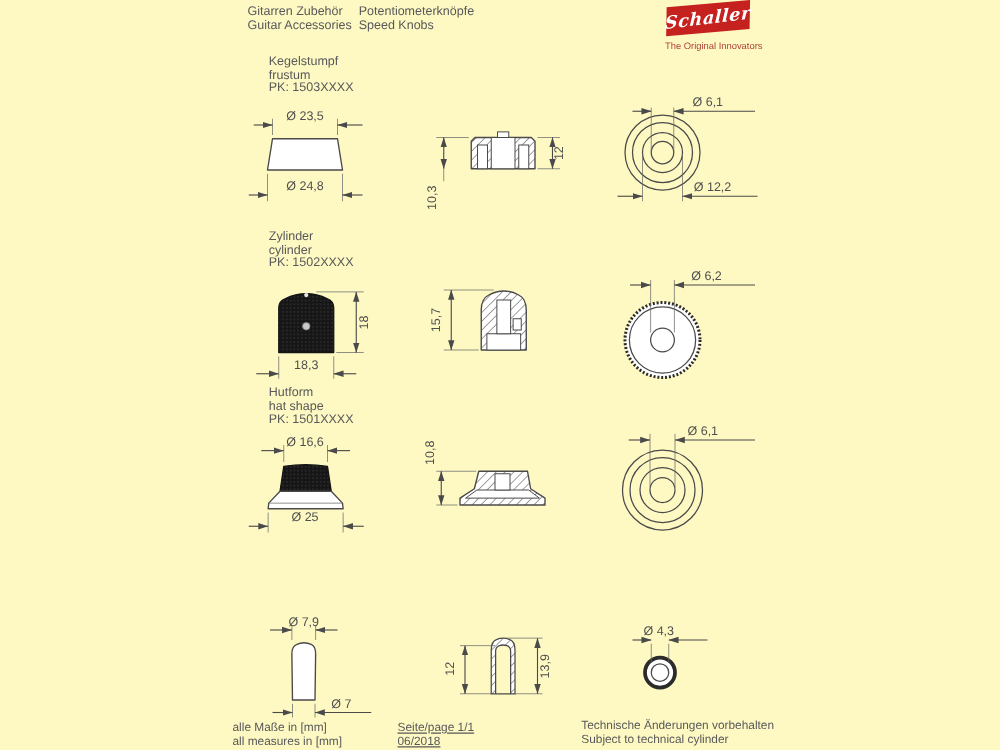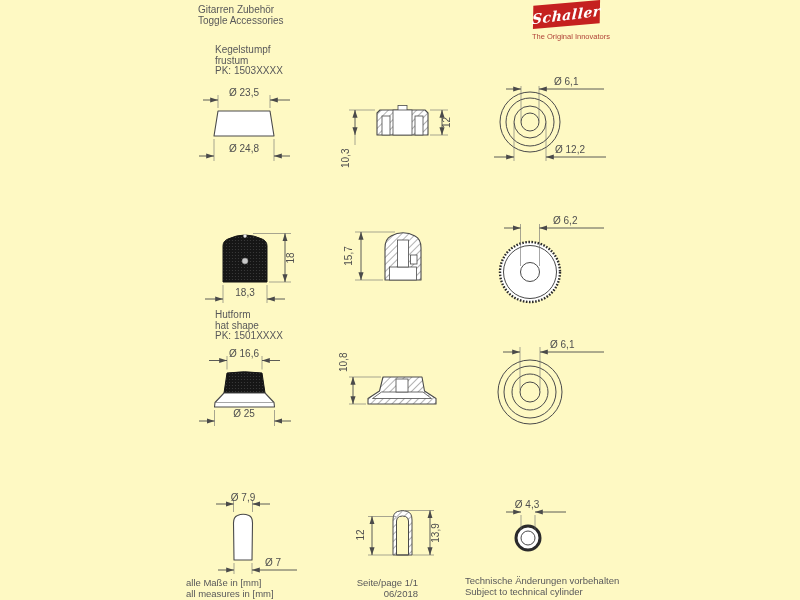--- a/index.html
+++ b/index.html
@@ -3,21 +3,21 @@
 <meta charset="utf-8">
 <style>
   * { margin:0; padding:0; box-sizing:border-box; }
   html,body { background:#ffffff; }
   .page {
     position:relative; width:800px; height:600px; background:#fef9c3;
     font-family:"Liberation Sans", sans-serif; color:#58585a; overflow:hidden;
   }
   .txt { font-size:10px; line-height:10.5px; }
   .abs { position:absolute; }
-  .center { text-align:right; }
+  .center { text-align:left;text-decoration:underline; }
 
   
   .logo-box {
     position:absolute; left:533px; top:3px; width:67px; height:23px;
     background:#c5211f; transform:rotate(-5deg) skewX(-6deg);
     display:flex; align-items:center; justify-content:center;
   }
   .logo-text {
     font-family:"DejaVu Serif", serif; font-style:italic; font-weight:bold;
     color:#fff; font-size:14px; transform:skewX(-4deg) rotate(-2deg);
@@ -52,21 +52,25 @@
       </pattern>
       <pattern id="knurl" width="3" height="3" patternUnits="userSpaceOnUse">
         <rect width="3" height="3" fill="#161616"></rect>
         <circle cx="1.5" cy="1.5" r="0.6" fill="#3e3e3e"></circle>
       </pattern>
     </defs>
   </svg>
 
   <div class="abs txt" style="left:198px; top:5px">
     <div>Gitarren Zubehör</div>
-    <div>Toggle Accessories</div>
+    <div>Guitar Accessories</div>
+  </div>
+  <div class="abs txt" style="left:287px; top:5px">
+    <div>Potentiometerknöpfe</div>
+    <div>Speed Knobs</div>
   </div>
   <div class="logo-box">
     <span class="logo-text">Schaller</span>
   </div>
   <div class="logo-tagline">The Original Innovators</div>
 
   <div class="abs txt" style="left:215px; top:45px">
     <div>Kegelstumpf</div>
     <div>frustum</div>
     <div>PK: 1503XXXX</div>
@@ -118,20 +122,25 @@
       <line class="dl" x1="61" y1="14" x2="126" y2="14" marker-start="url(#ar)"></line>
       <text class="dim" x="76" y="10">Ø 6,1</text>
       <line class="xl" x1="36" y1="48" x2="36" y2="86"></line>
       <line class="xl" x1="68" y1="48" x2="68" y2="86"></line>
       <line class="dl" x1="16" y1="82" x2="36" y2="82" marker-end="url(#ar)"></line>
       <line class="dl" x1="68" y1="82" x2="128" y2="82" marker-start="url(#ar)"></line>
       <text class="dim" x="77" y="78">Ø 12,2</text>
     </g>
   </svg>
 
+  <div class="abs txt" style="left:215px; top:185px">
+    <div>Zylinder</div>
+    <div>cylinder</div>
+    <div>PK: 1502XXXX</div>
+  </div>
 
   <svg class="view" style="left:195px; top:215px" width="130" height="95">
     <g>
       <path class="blk" d="M28,67 L28,31 Q28,26 33,24 Q50,16 67,24 Q72,26 72,31 L72,67 Z"></path>
       <circle cx="50" cy="21" r="1.7" fill="#e8e8e8"></circle>
       <circle cx="50" cy="46" r="3" fill="#c9c9c9" stroke="#7a7a7a" stroke-width="0.5"></circle>
       <line class="xl" x1="58" y1="18.5" x2="96" y2="18.5"></line>
       <line class="xl" x1="74" y1="67" x2="96" y2="67"></line>
       <line class="dl" x1="90" y1="18.5" x2="90" y2="67" marker-start="url(#ar)" marker-end="url(#ar)"></line>
       <text class="dim" text-anchor="middle" transform="rotate(-90 99 43)" x="99" y="43">18</text>

